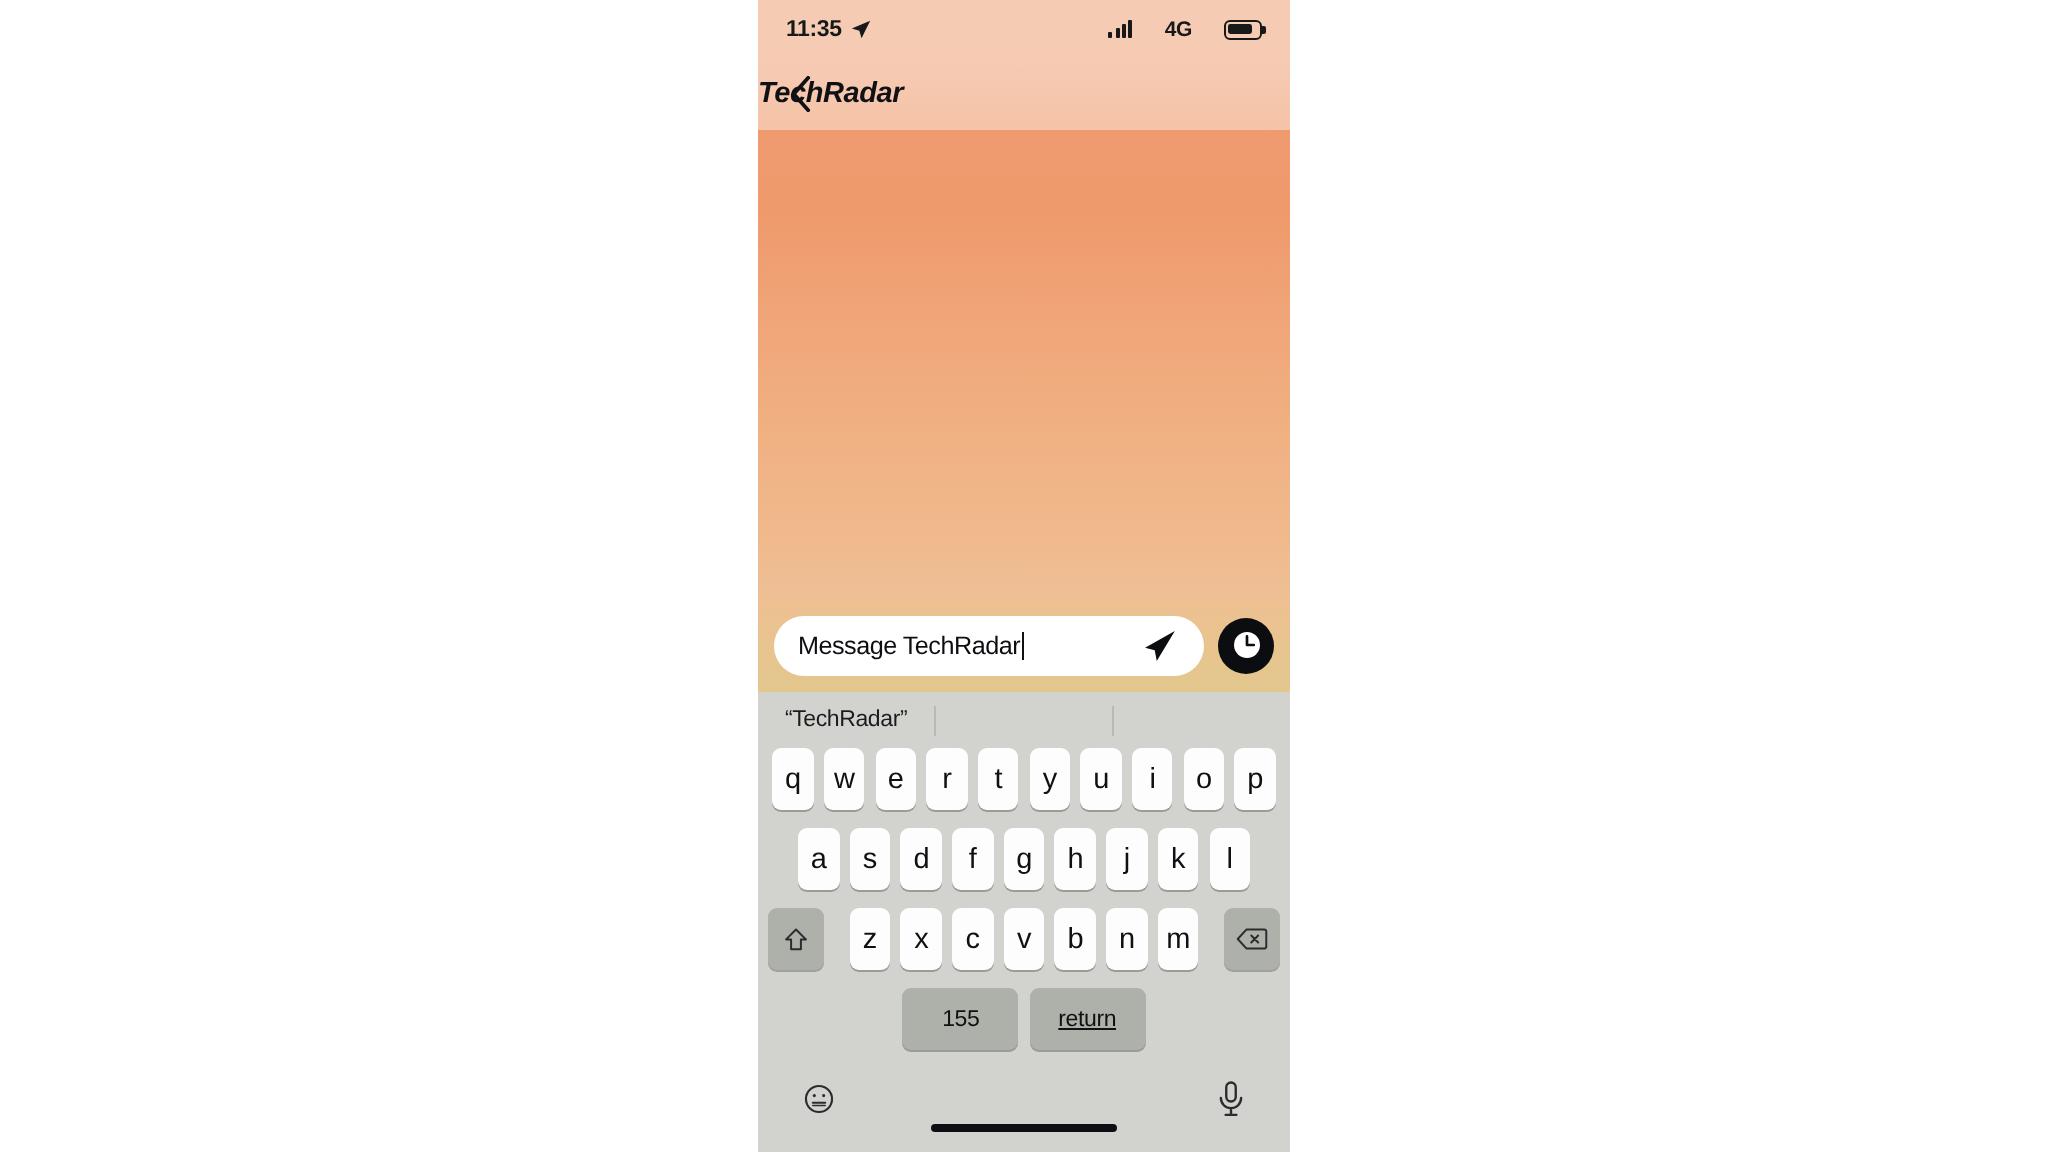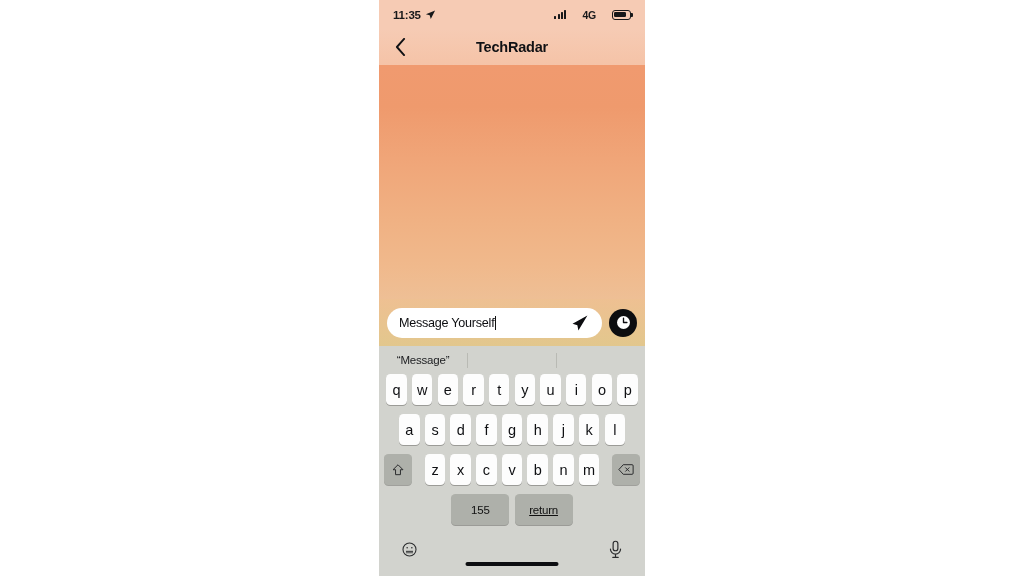--- a/index.html
+++ b/index.html
@@ -59,21 +59,21 @@
     content:""; position:absolute; right:-3px; top:2.6px;
     width:1.6px; height:4px; background:#17181a; border-radius:0 1px 1px 0;
   }
   .battery span { display:block; height:100%; width:78%; background:#17181a; border-radius:1.2px; }
 
   
   .navbar {
     position:absolute; top:29px; left:0;
     width:100%; height:36px;
     background: linear-gradient(180deg, #f6cbb4 0%, #f5c3a7 100%);
-    display:flex; align-items:center; justify-content:center;
+    display:flex; align-items:center; justify-content:flex-start;font-style:italic;
   }
   .nav-back {
     position:absolute; left:12px; top:50%; transform:translateY(-50%);
     width:18px; height:18px; display:flex; align-items:center; justify-content:center;
   }
   .nav-title { font-size:14.5px; font-weight:bold; color:#101114; letter-spacing:-0.2px; }
 
   
   .convo {
     position:absolute; top:65px; left:0;
@@ -217,38 +217,38 @@
           <path d="M10 1 2 10l8 9" stroke="#101114" stroke-width="2.1" fill="none" stroke-linecap="round" stroke-linejoin="round"></path>
         </svg>
       </div>
       <div class="nav-title">TechRadar</div>
     </div>
 
     <div class="convo"></div>
 
     <div class="inputbar">
       <div class="msgfield">
-        <span class="msgtext">Message Yourself</span>
+        <span class="msgtext">Message TechRadar</span>
           <span class="caret"></span>
         <svg class="send-icon" viewBox="0 0 24 24">
           <path d="M22 2.5 3.2 13.1l6.1 1.6 1.3 6.8z" fill="#0c0d10"></path>
         </svg>
       </div>
       <div class="clockbtn">
         <svg width="19" height="19" viewBox="0 0 24 24">
           <circle cx="12" cy="12" r="8.2" fill="#ffffff"></circle>
           <path d="M12 6.6V12h4.3" stroke="#0c0d10" stroke-width="1.7" fill="none" stroke-linecap="round" stroke-linejoin="round"></path>
         </svg>
       </div>
     </div>
 
     <div class="keyboard">
 
       <div class="suggestbar">
-        <div class="suggest">“Message”</div>
+        <div class="suggest">“TechRadar”</div>
         <div class="sug-div"></div>
         <div class="suggest"></div>
         <div class="sug-div"></div>
         <div class="suggest"></div>
       </div>
 
       <div class="krow r1">
         <div class="key">q</div>
         <div class="key">w</div>
         <div class="key">e</div>

